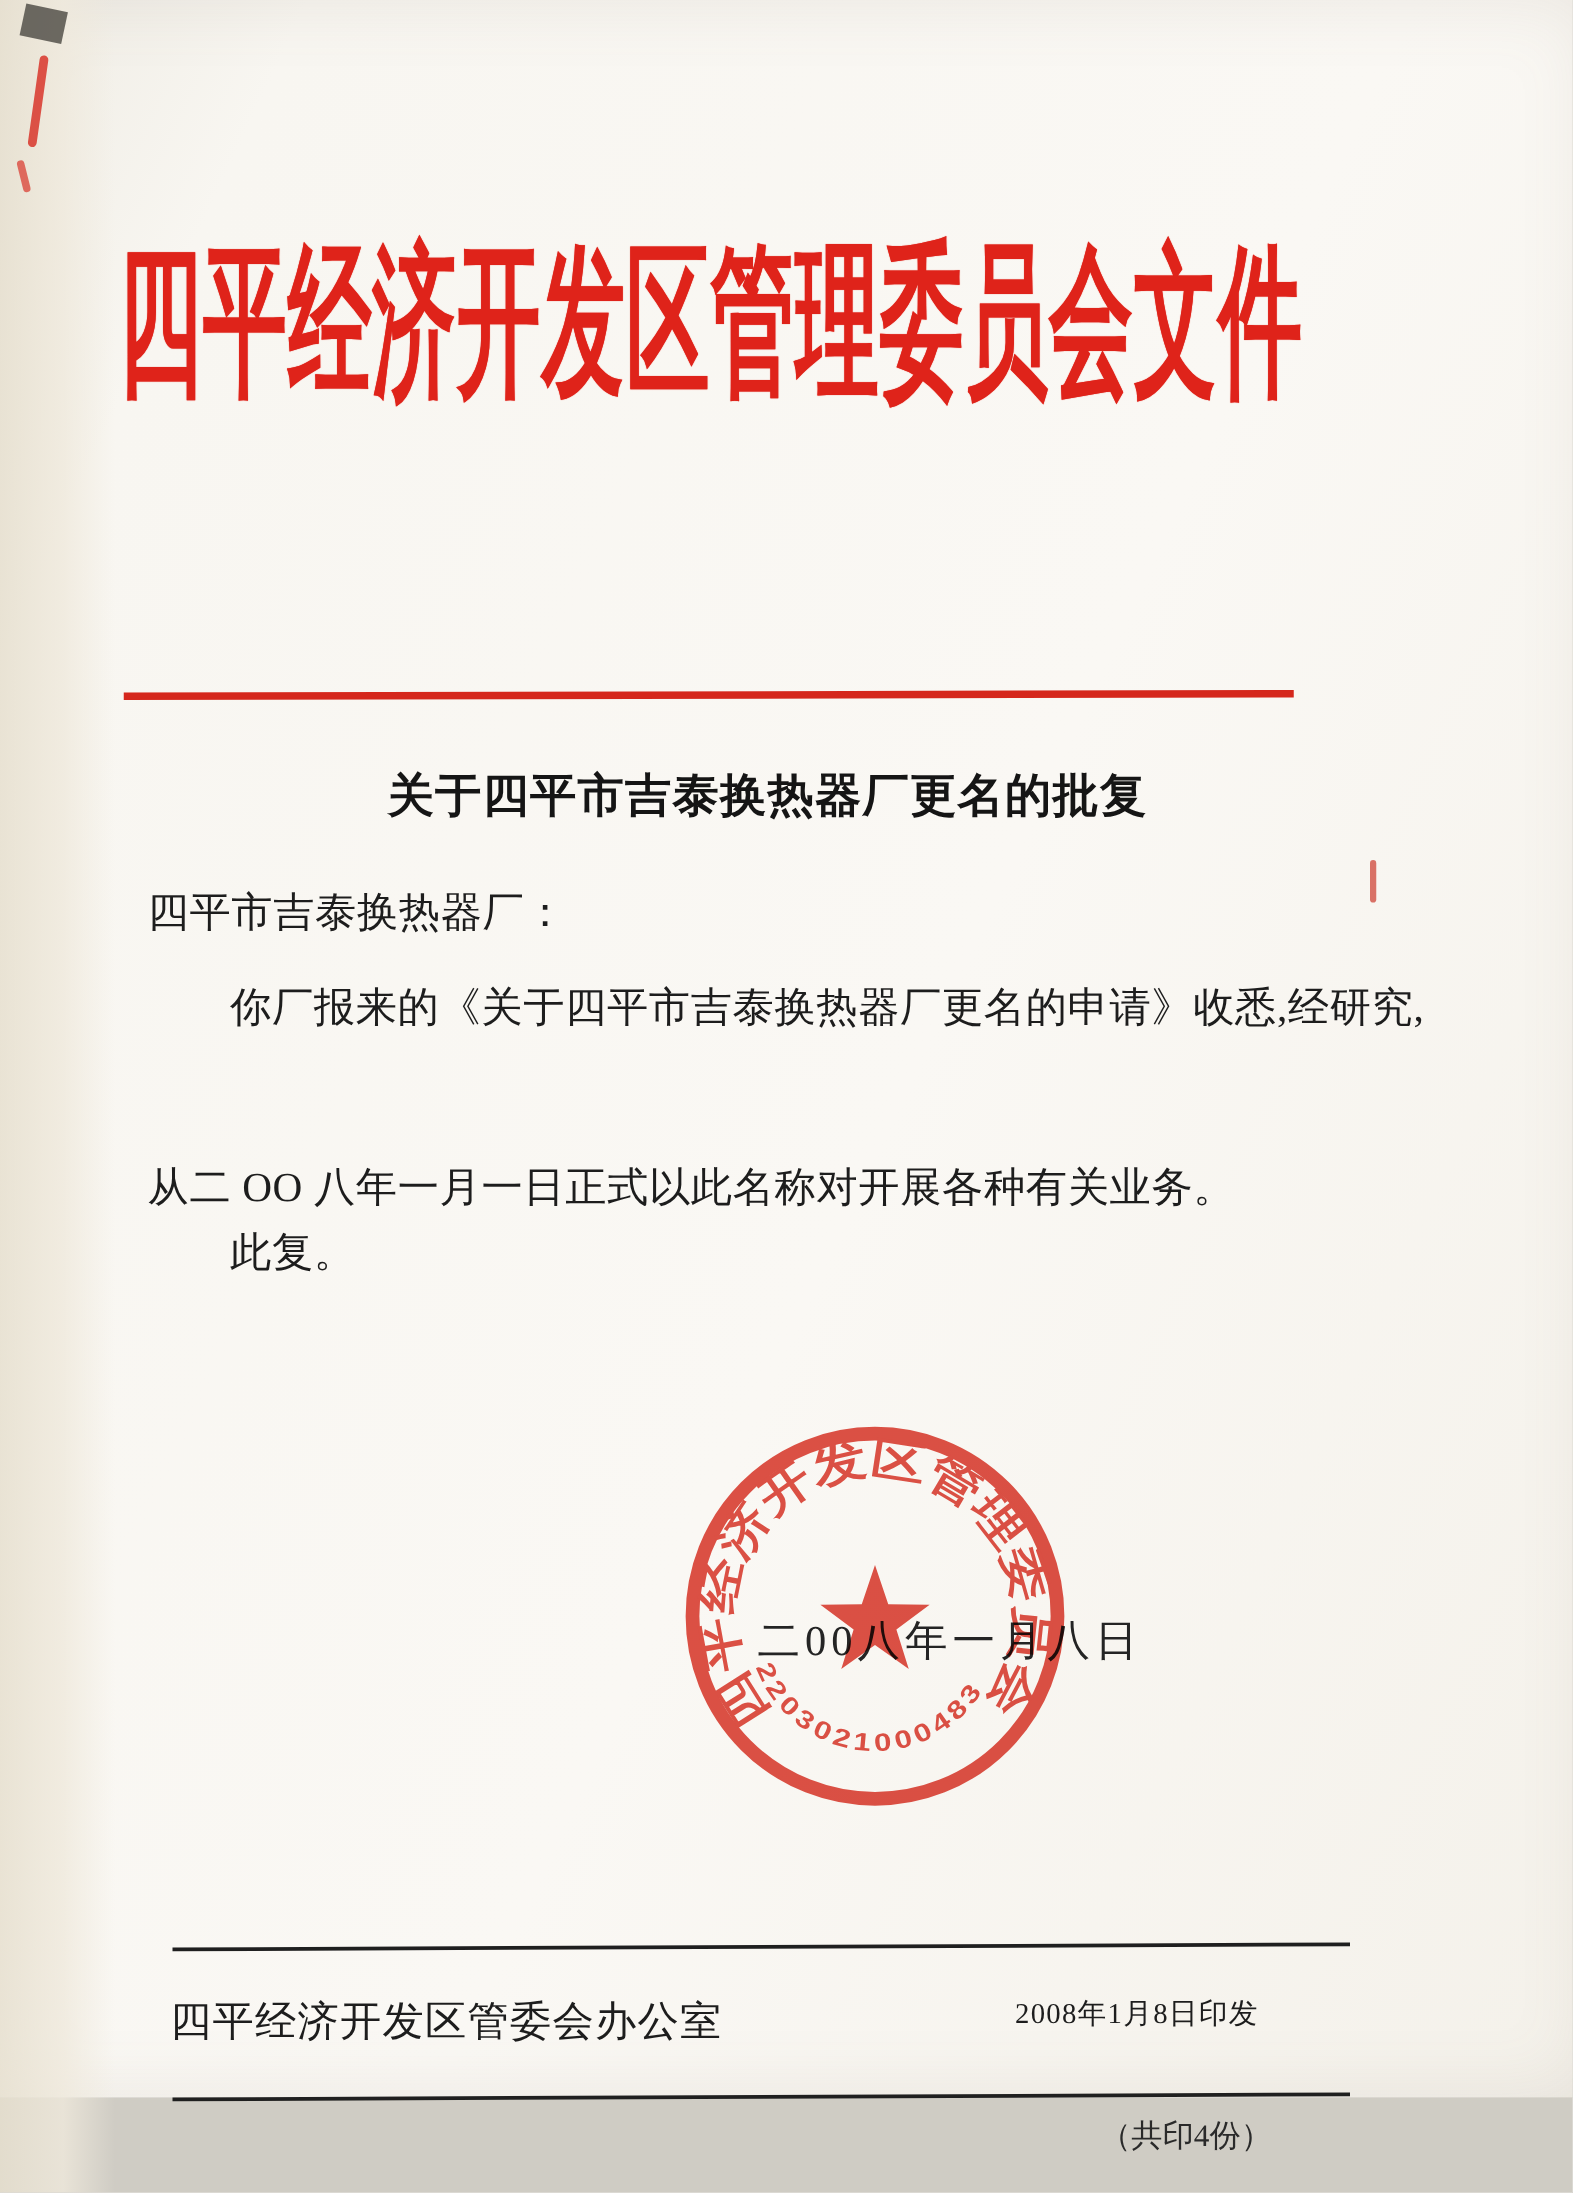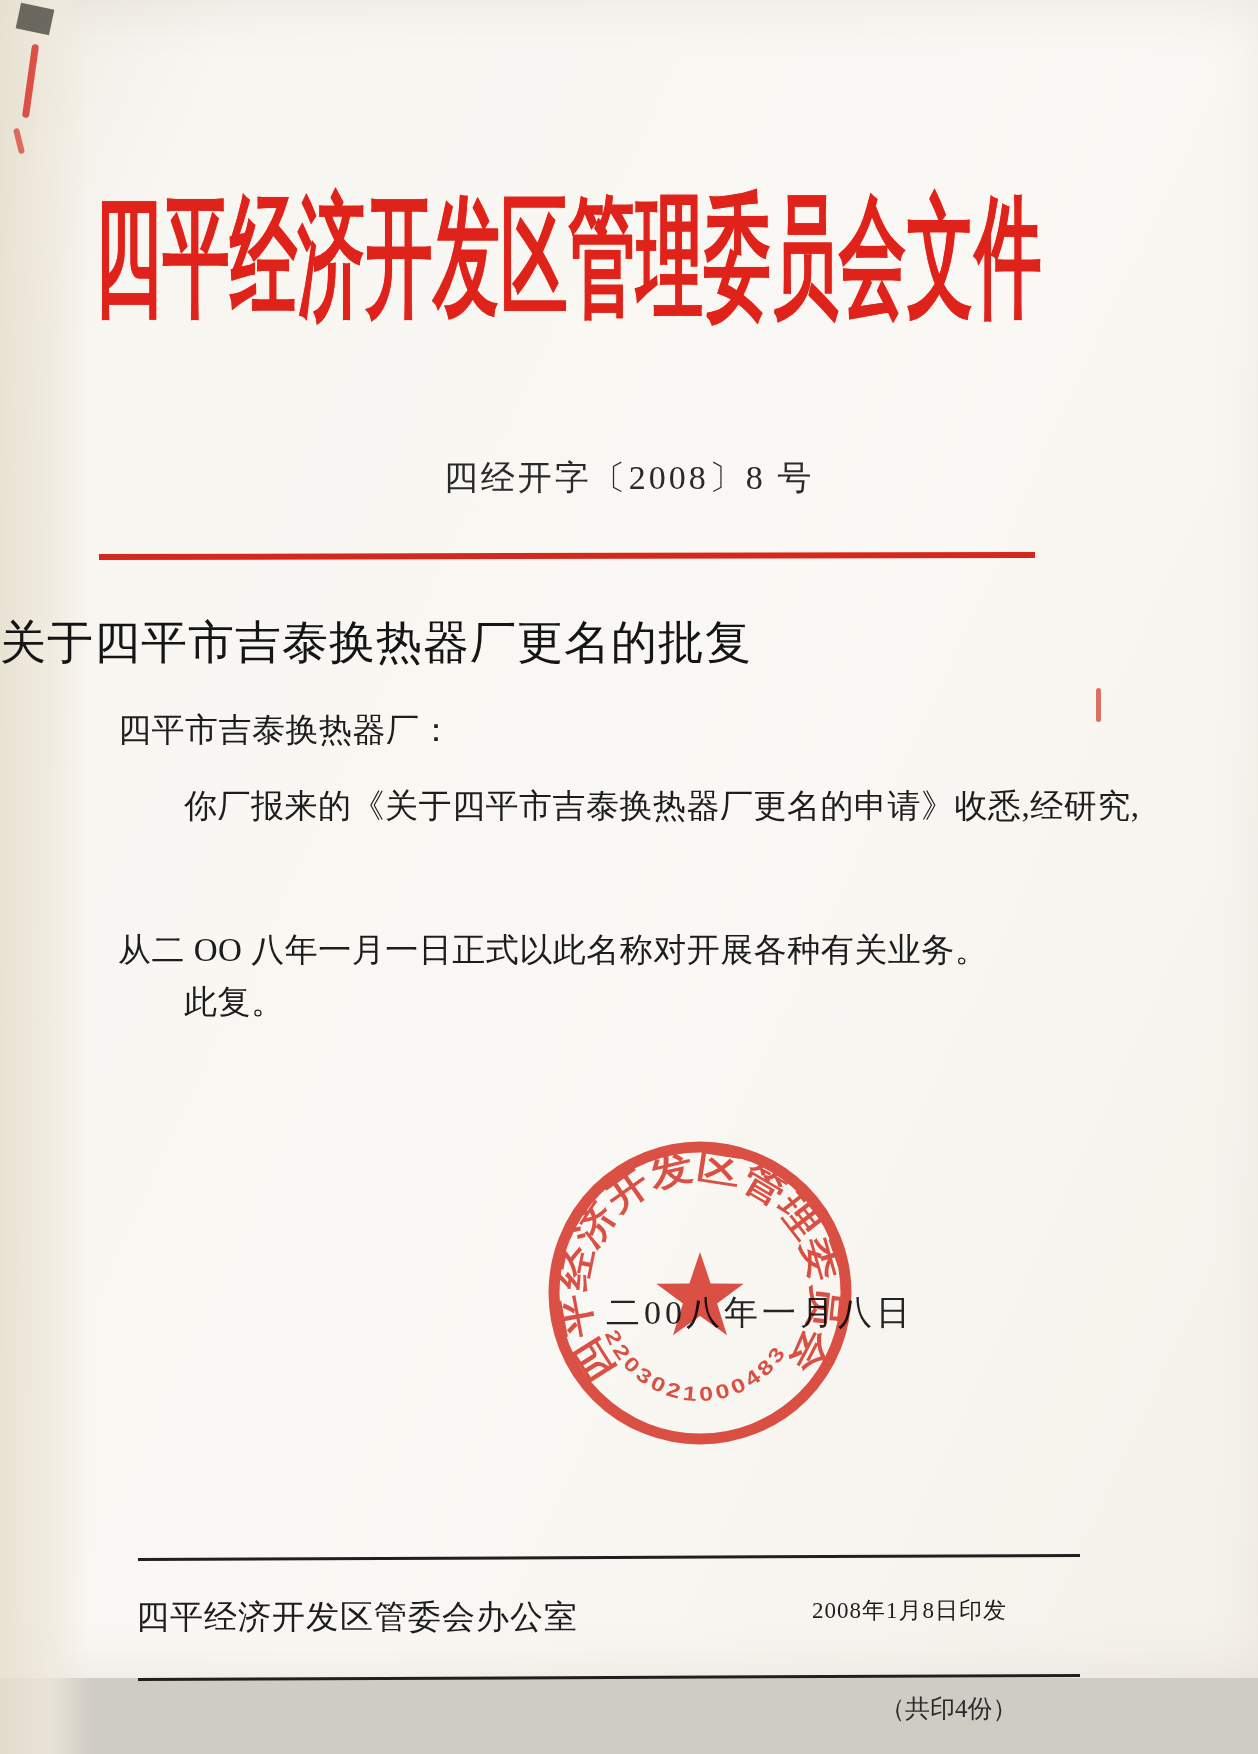--- a/index.html
+++ b/index.html
@@ -33,21 +33,21 @@
   .doc-number{
     position:absolute;left:0;top:455px;width:1258px;
     text-align:center;font-size:34px;color:#2a2a2a;letter-spacing:3px;
   }
   .red-rule{
     position:absolute;left:99px;top:553px;width:936px;height:6px;
     background:#d5271c;transform:rotate(-.12deg);
   }
   .doc-title{
     position:absolute;left:0;top:612px;width:1228px;
-    font-size:46px;font-weight:normal;color:#151515;
+    text-align:center;font-size:37px;font-weight:bold;color:#151515;
     letter-spacing:1px;
     font-family:"Liberation Sans","DejaVu Sans",sans-serif;
   }
   .body-line{
     position:absolute;font-size:33px;color:#1d1d1d;letter-spacing:.5px;
     white-space:nowrap;
   }
   .date-line{
     position:absolute;left:606px;top:1290px;
     font-size:34px;color:#242424;letter-spacing:4px;white-space:nowrap;
@@ -88,21 +88,20 @@
 
   <div class="left-edge"></div>
 
   <div class="artifact" style="left:18px;top:6px;width:34px;height:26px;background:#4a4741;transform:rotate(12deg);opacity:.8;"></div>
   <div class="artifact" style="left:27px;top:44px;width:7px;height:74px;background:#d8352a;transform:rotate(8deg);border-radius:4px;opacity:.85;"></div>
   <div class="artifact" style="left:16px;top:128px;width:6px;height:26px;background:#d8352a;transform:rotate(-14deg);border-radius:3px;opacity:.7;"></div>
   <div class="artifact" style="left:1096px;top:688px;width:5px;height:34px;background:#cf4437;border-radius:3px;opacity:.75;"></div>
 
   <div class="header-title">四平经济开发区管理委员会文件</div>
 
-  <div class="doc-number">四经开字〔2008〕8 号</div>
 
   <div class="red-rule"></div>
 
   <div class="doc-title">关于四平市吉泰换热器厂更名的批复</div>
 
   <div class="body-line" style="left:118px;top:708px;">四平市吉泰换热器厂：</div>
   <div class="body-line" style="left:184px;top:784px;">你厂报来的《关于四平市吉泰换热器厂更名的申请》收悉,经研究,</div>
   <div class="body-line" style="left:118px;top:928px;">从二 OO 八年一月一日正式以此名称对开展各种有关业务。</div>
   <div class="body-line" style="left:184px;top:980px;">此复。</div>
 

